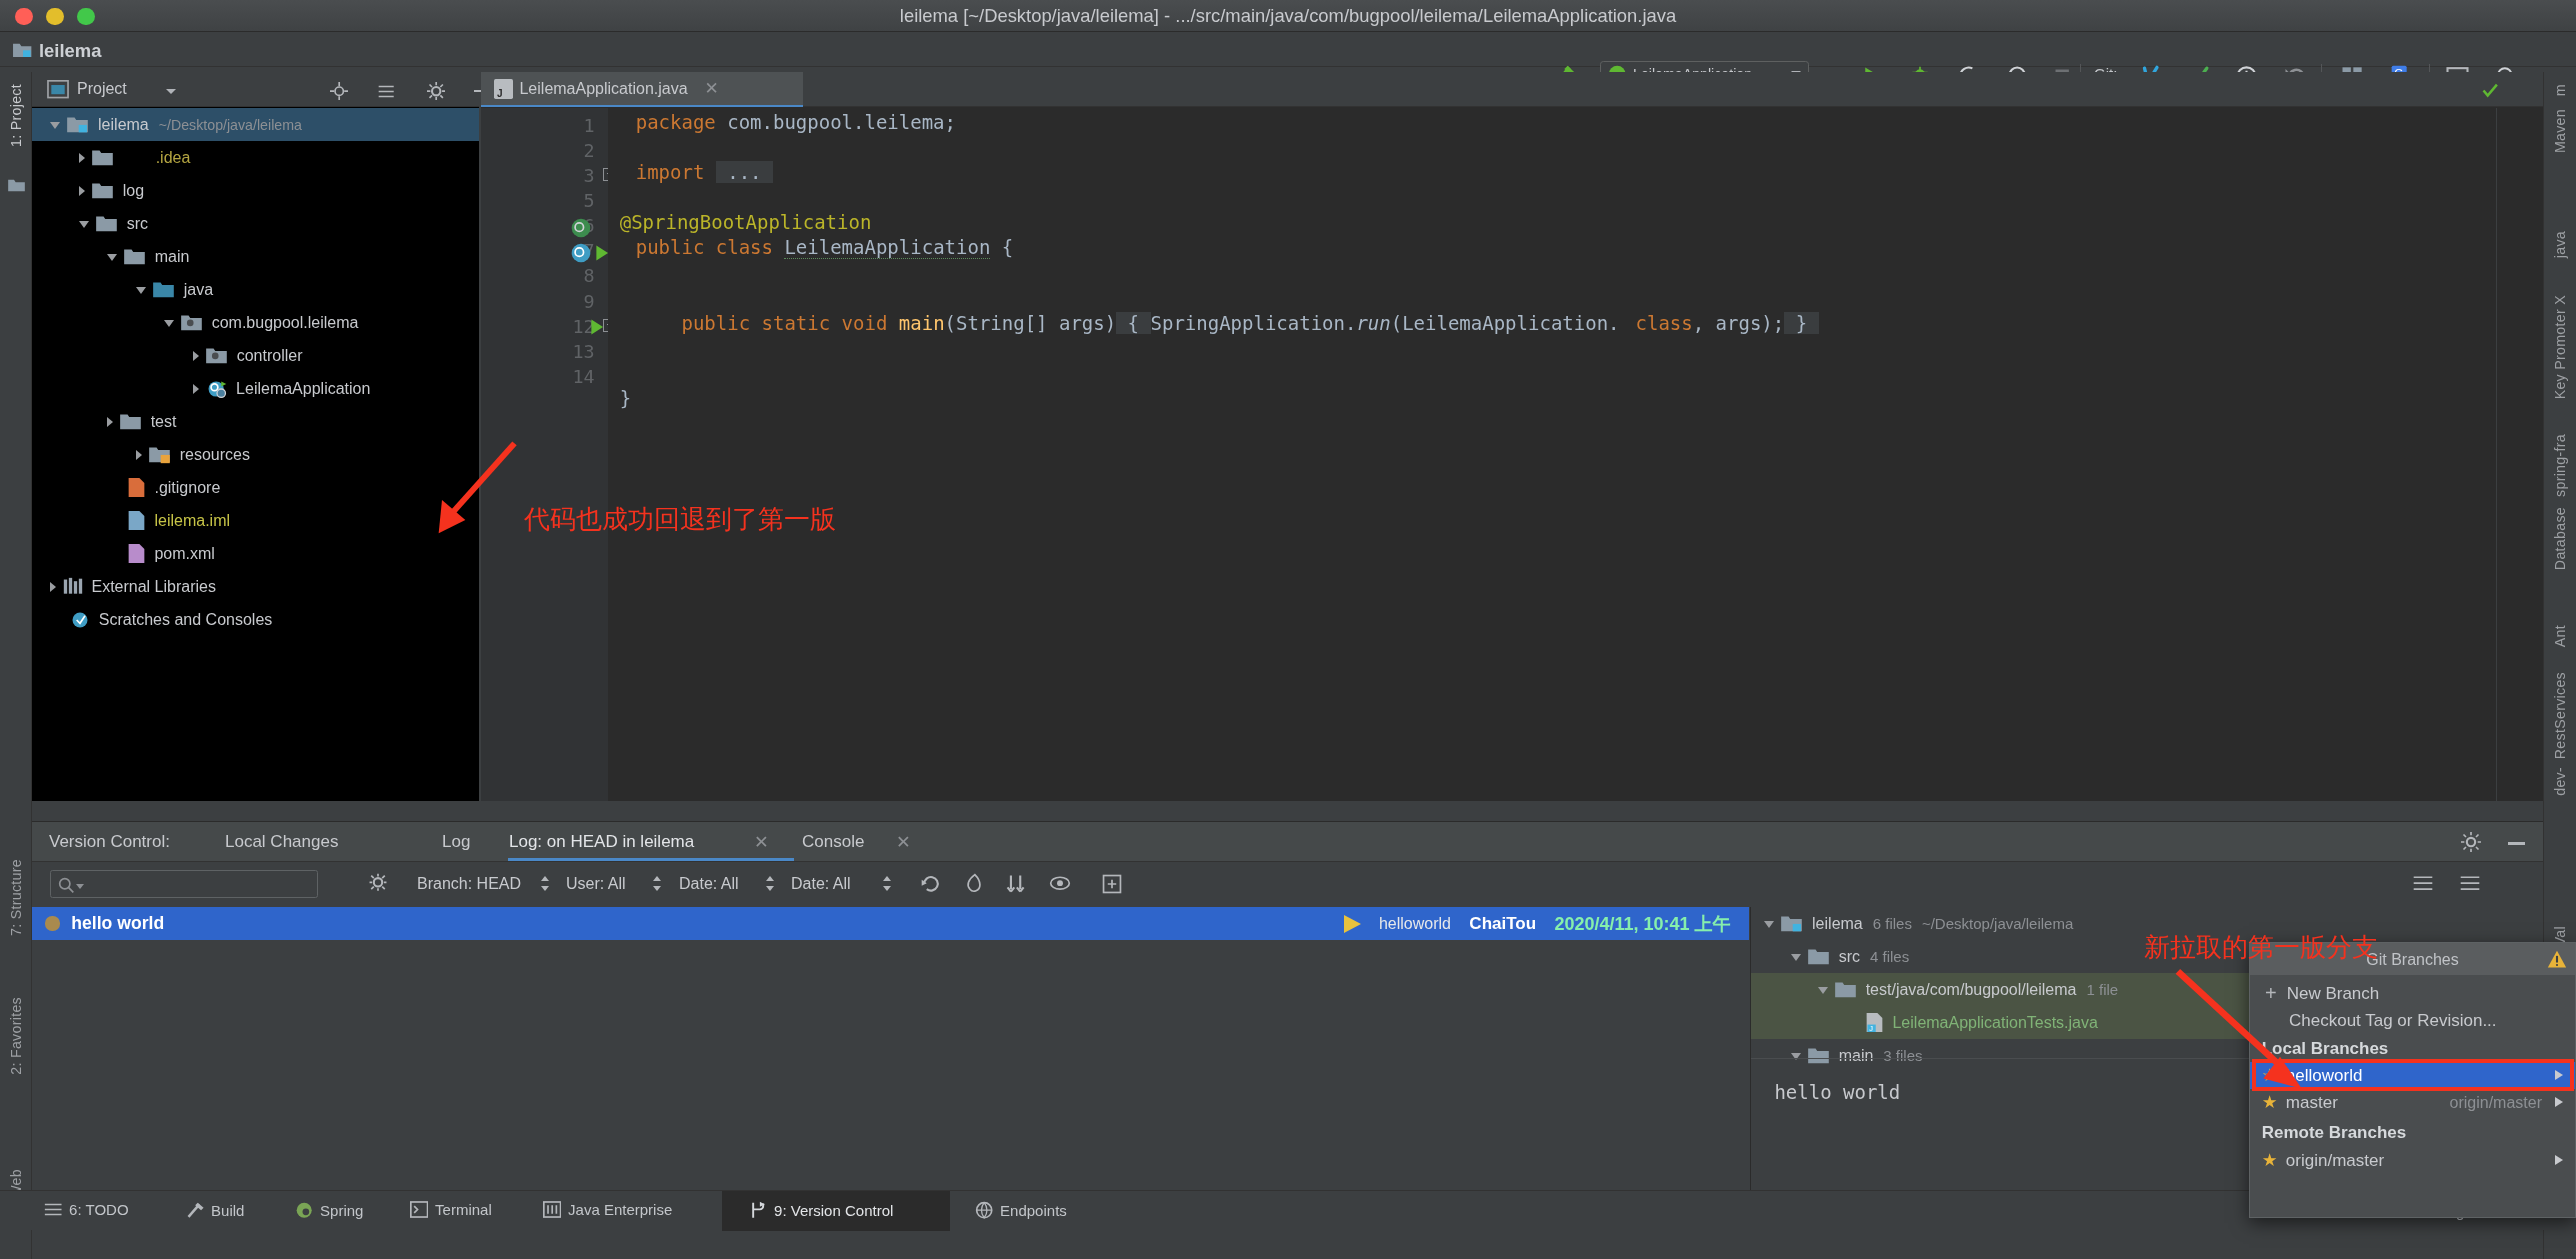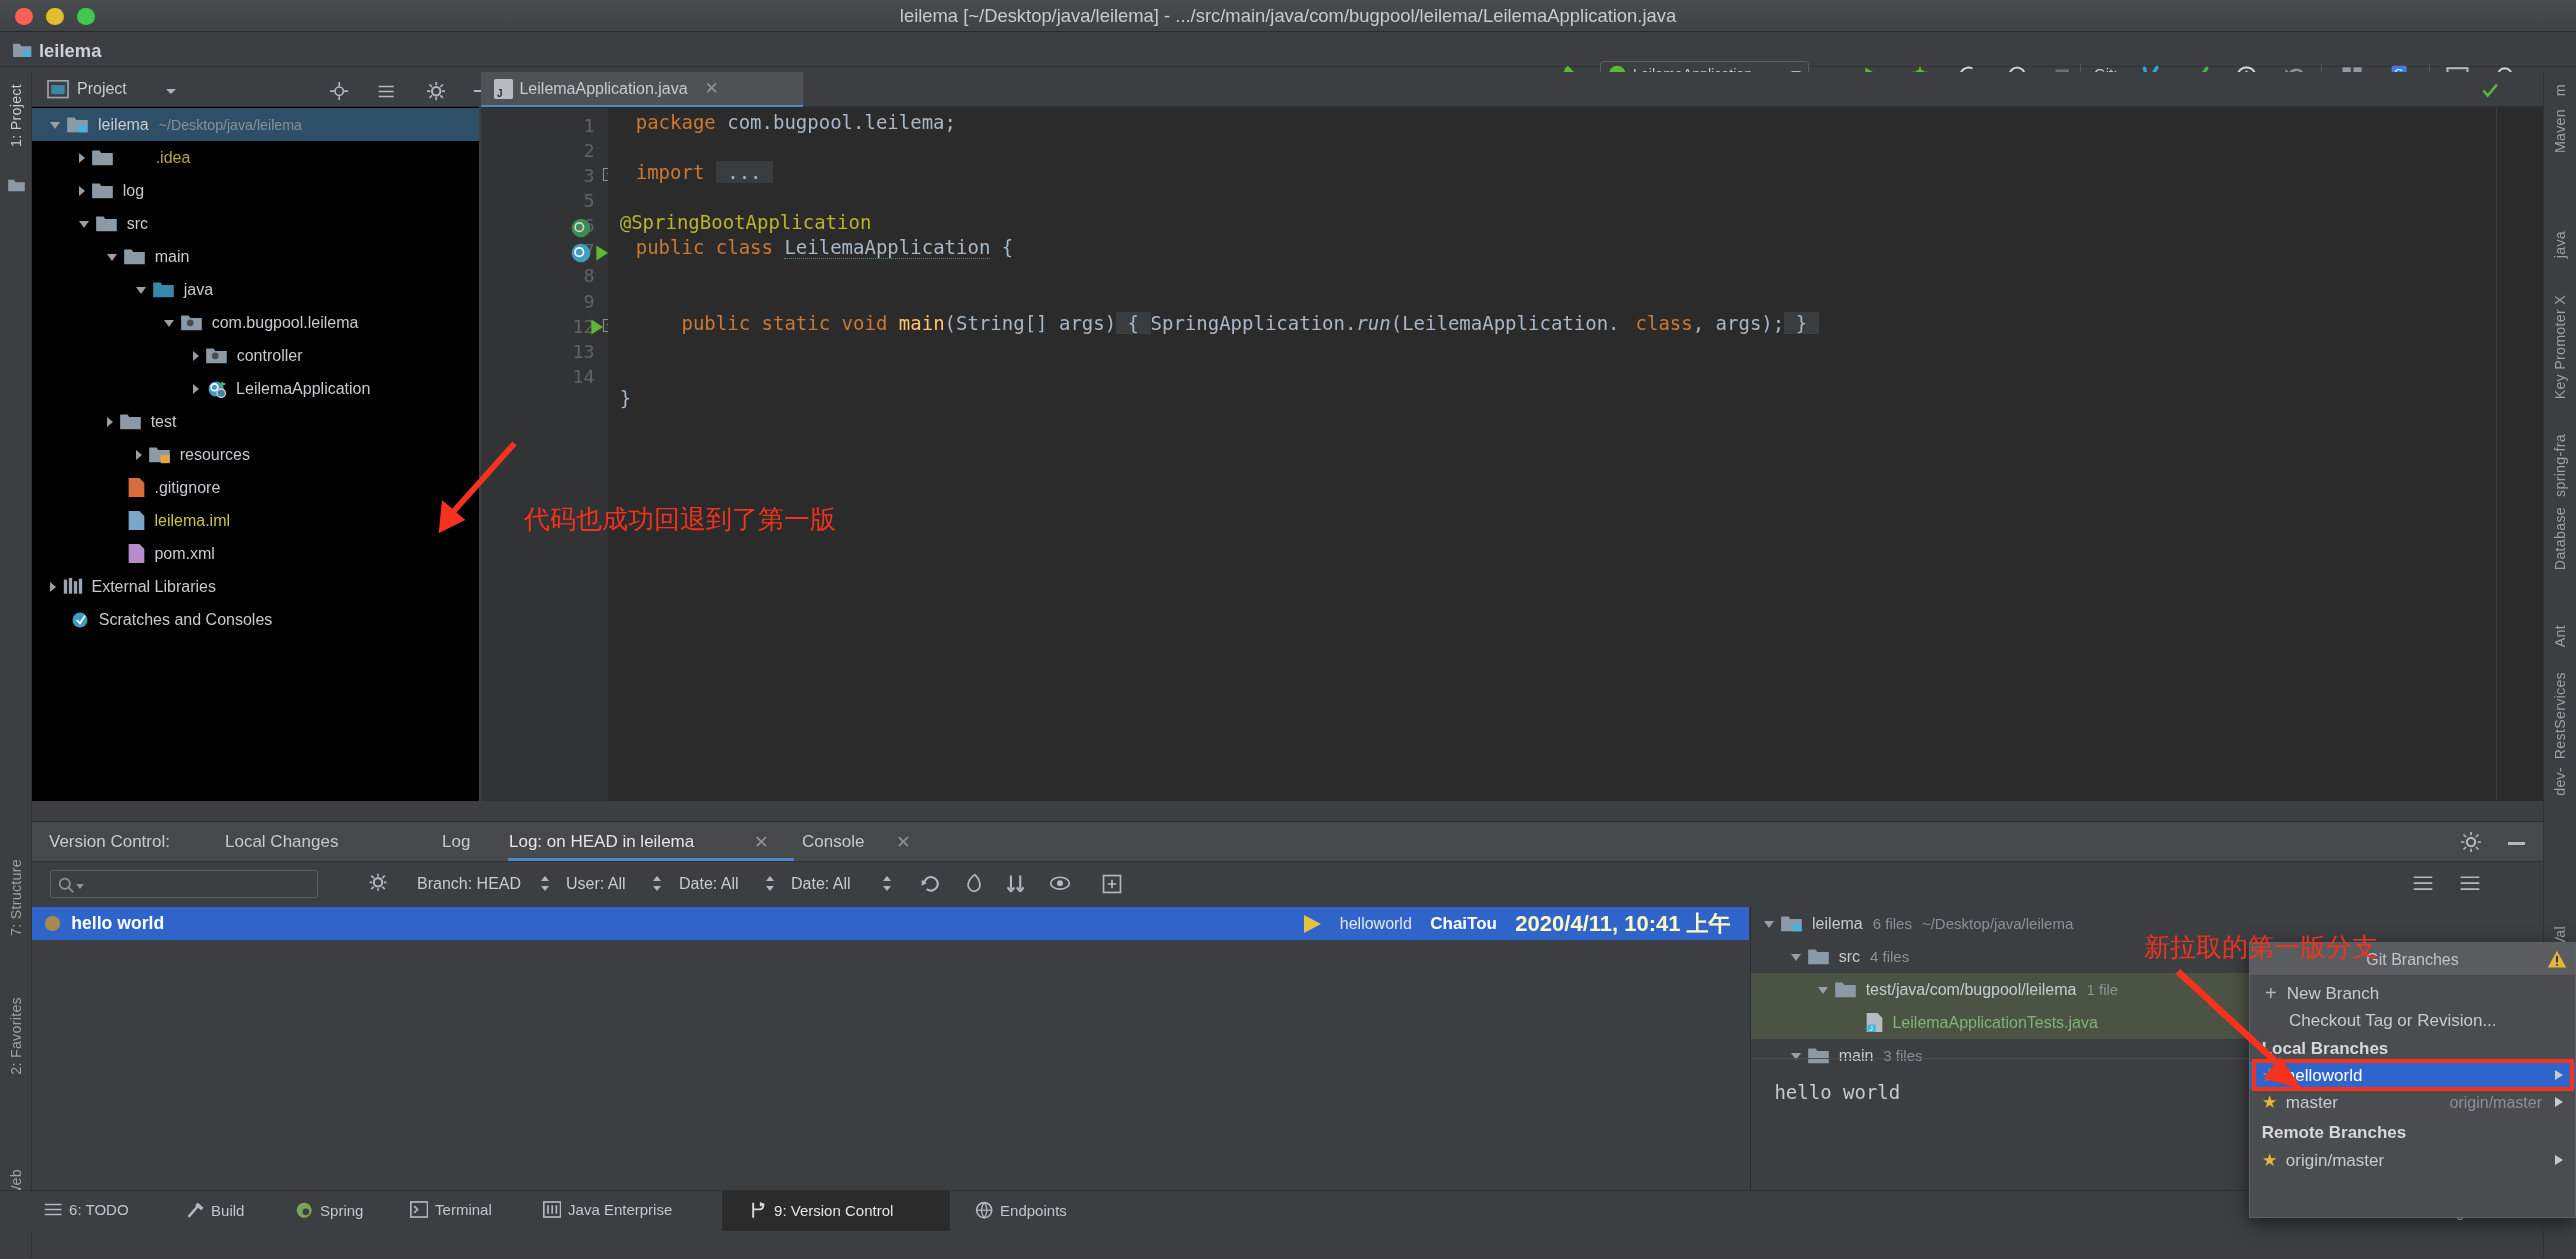--- a/index.html
+++ b/index.html
@@ -230,21 +230,21 @@
     width: 14.2px; height: 14.2px; border-radius: 50%;
     background: #a98a4e; margin-left: 13.4px; margin-right: 11.7px;
   }
   .cmsg { color: #fff; font-size: 17.6px; font-weight: bold; }
   .cmeta {
     position: absolute; right: 0; top: 0; height: 33px;
     display: flex; align-items: center; gap: 18.4px; padding-right: 18.4px;
   }
   .tag { color: #e6e8ea; font-size: 16px; }
   .author { color: #fff; font-size: 17px; font-weight: bold; }
-  .cdate { color: #fef9c3; font-size: 22px; font-weight: bold; }
+  .cdate { color: #86efac; font-size: 18px; font-weight: bold; }
   .tagico {
     width: 0; height: 0; border-left: 17px solid #e8c23d;
     border-top: 9.2px solid transparent; border-bottom: 9.2px solid transparent;
   }
 
   .detailpane {
     position: absolute; left: 1718px; top: 85px; right: 0; bottom: 0;
     background: #3c3f41; border-left: 0.8px solid #2b2b2b;
   }
   .drow { position: relative; height: 33px; display: flex; align-items: center; }

